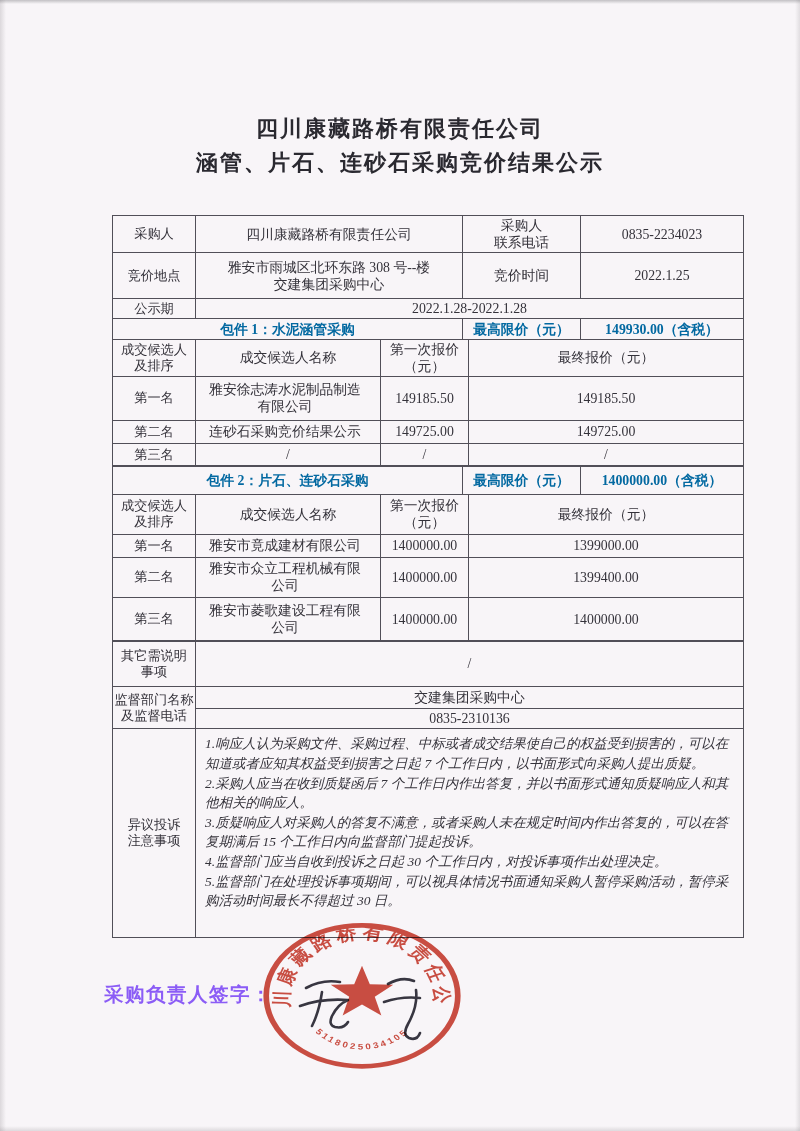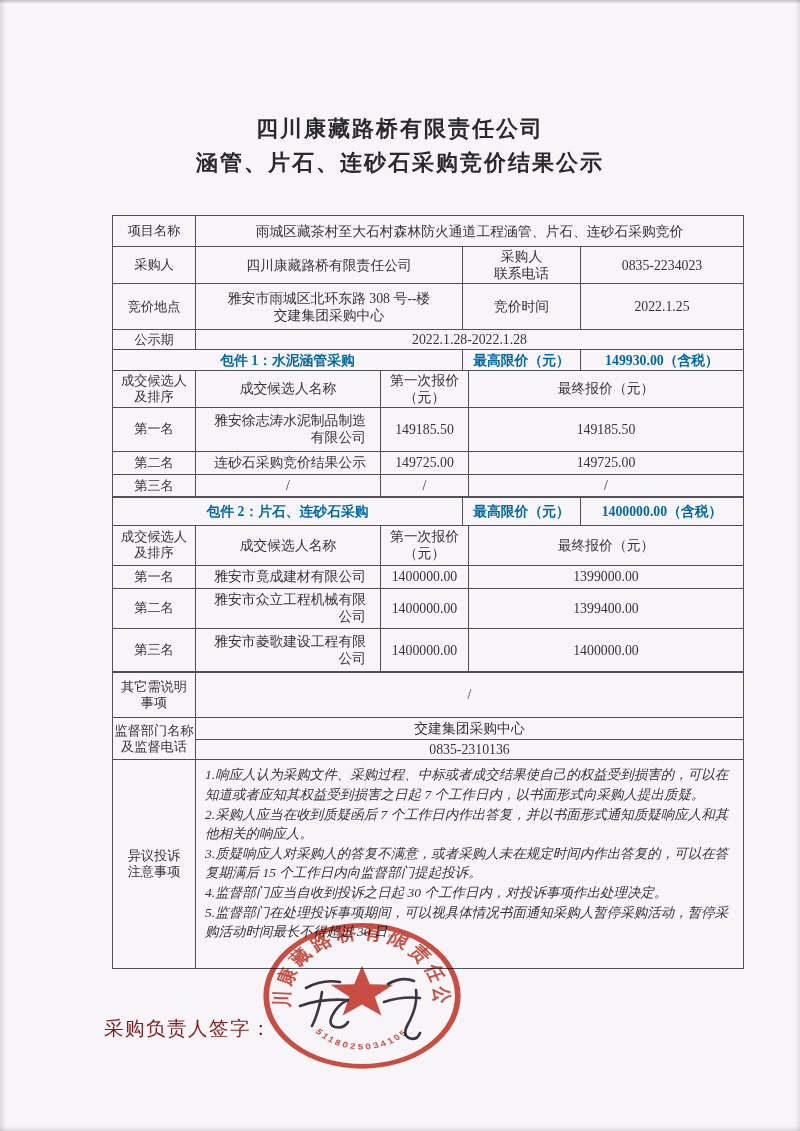--- a/index.html
+++ b/index.html
@@ -26,31 +26,31 @@
   .tablewrap{position:absolute;left:112px;top:215px;width:632px;}
   table.tbl{border-collapse:collapse;table-layout:fixed;width:631px;}
   table.tbl + table.tbl{margin-top:-1.4px;}
   .tbl td{
     border:1.4px solid #514f58;
     font-size:13.8px;line-height:17px;
     text-align:center;vertical-align:middle;
     padding:1px 6px;overflow:hidden;
   }
   .tbl td.lbl{font-size:13.2px;padding:1px 1px;line-height:16px;}
-  .tbl td.nm{text-align:right;padding:1px 14px 1px 8px;}
+  .tbl td.nm{text-align:center;padding:1px 14px 1px 8px;}
   .tbl td.b{font-weight:bold;color:#0369a1;}
   .tbl td.notice{
     text-align:left;vertical-align:top;
     font-size:13.5px;line-height:19.6px;padding:5px 8px 3px 9px;font-style:italic;
   }
   .notice p{margin:0;}
 
   .signline{
     position:absolute;left:104px;top:981px;
-    font-size:19.5px;font-weight:normal;letter-spacing:1.5px;color:#7f1d1d;margin-top:34px;
+    font-size:19.5px;font-weight:bold;letter-spacing:1.5px;color:#8b5cf6;
   }
   .seal{
     position:absolute;left:259px;top:921px;width:206px;height:172px;
     mix-blend-mode:multiply;opacity:.88;
   }
   .signature{
     position:absolute;left:292px;top:962px;width:160px;height:95px;
     mix-blend-mode:multiply;opacity:.9;
   }
 </style>
@@ -70,24 +70,20 @@
 <div class="tablewrap">
 
   <table class="tbl">
     <colgroup>
         <col style="width:83px">
         <col style="width:267px">
         <col style="width:118px">
         <col style="width:163px">
       </colgroup>
     <tbody>
-        <tr style="height:31px">
-      <td class="lbl">项目名称</td>
-      <td colspan="3">雨城区藏茶村至大石村森林防火通道工程涵管、片石、连砂石采购竞价</td>
-    </tr>
     <tr style="height:35px">
       <td class="lbl">采购人</td>
       <td>四川康藏路桥有限责任公司</td>
       <td>
         <div>采购人</div>
         <div>联系电话</div>
       </td>
       <td>0835-2234023</td>
     </tr>
     <tr style="height:46px">

